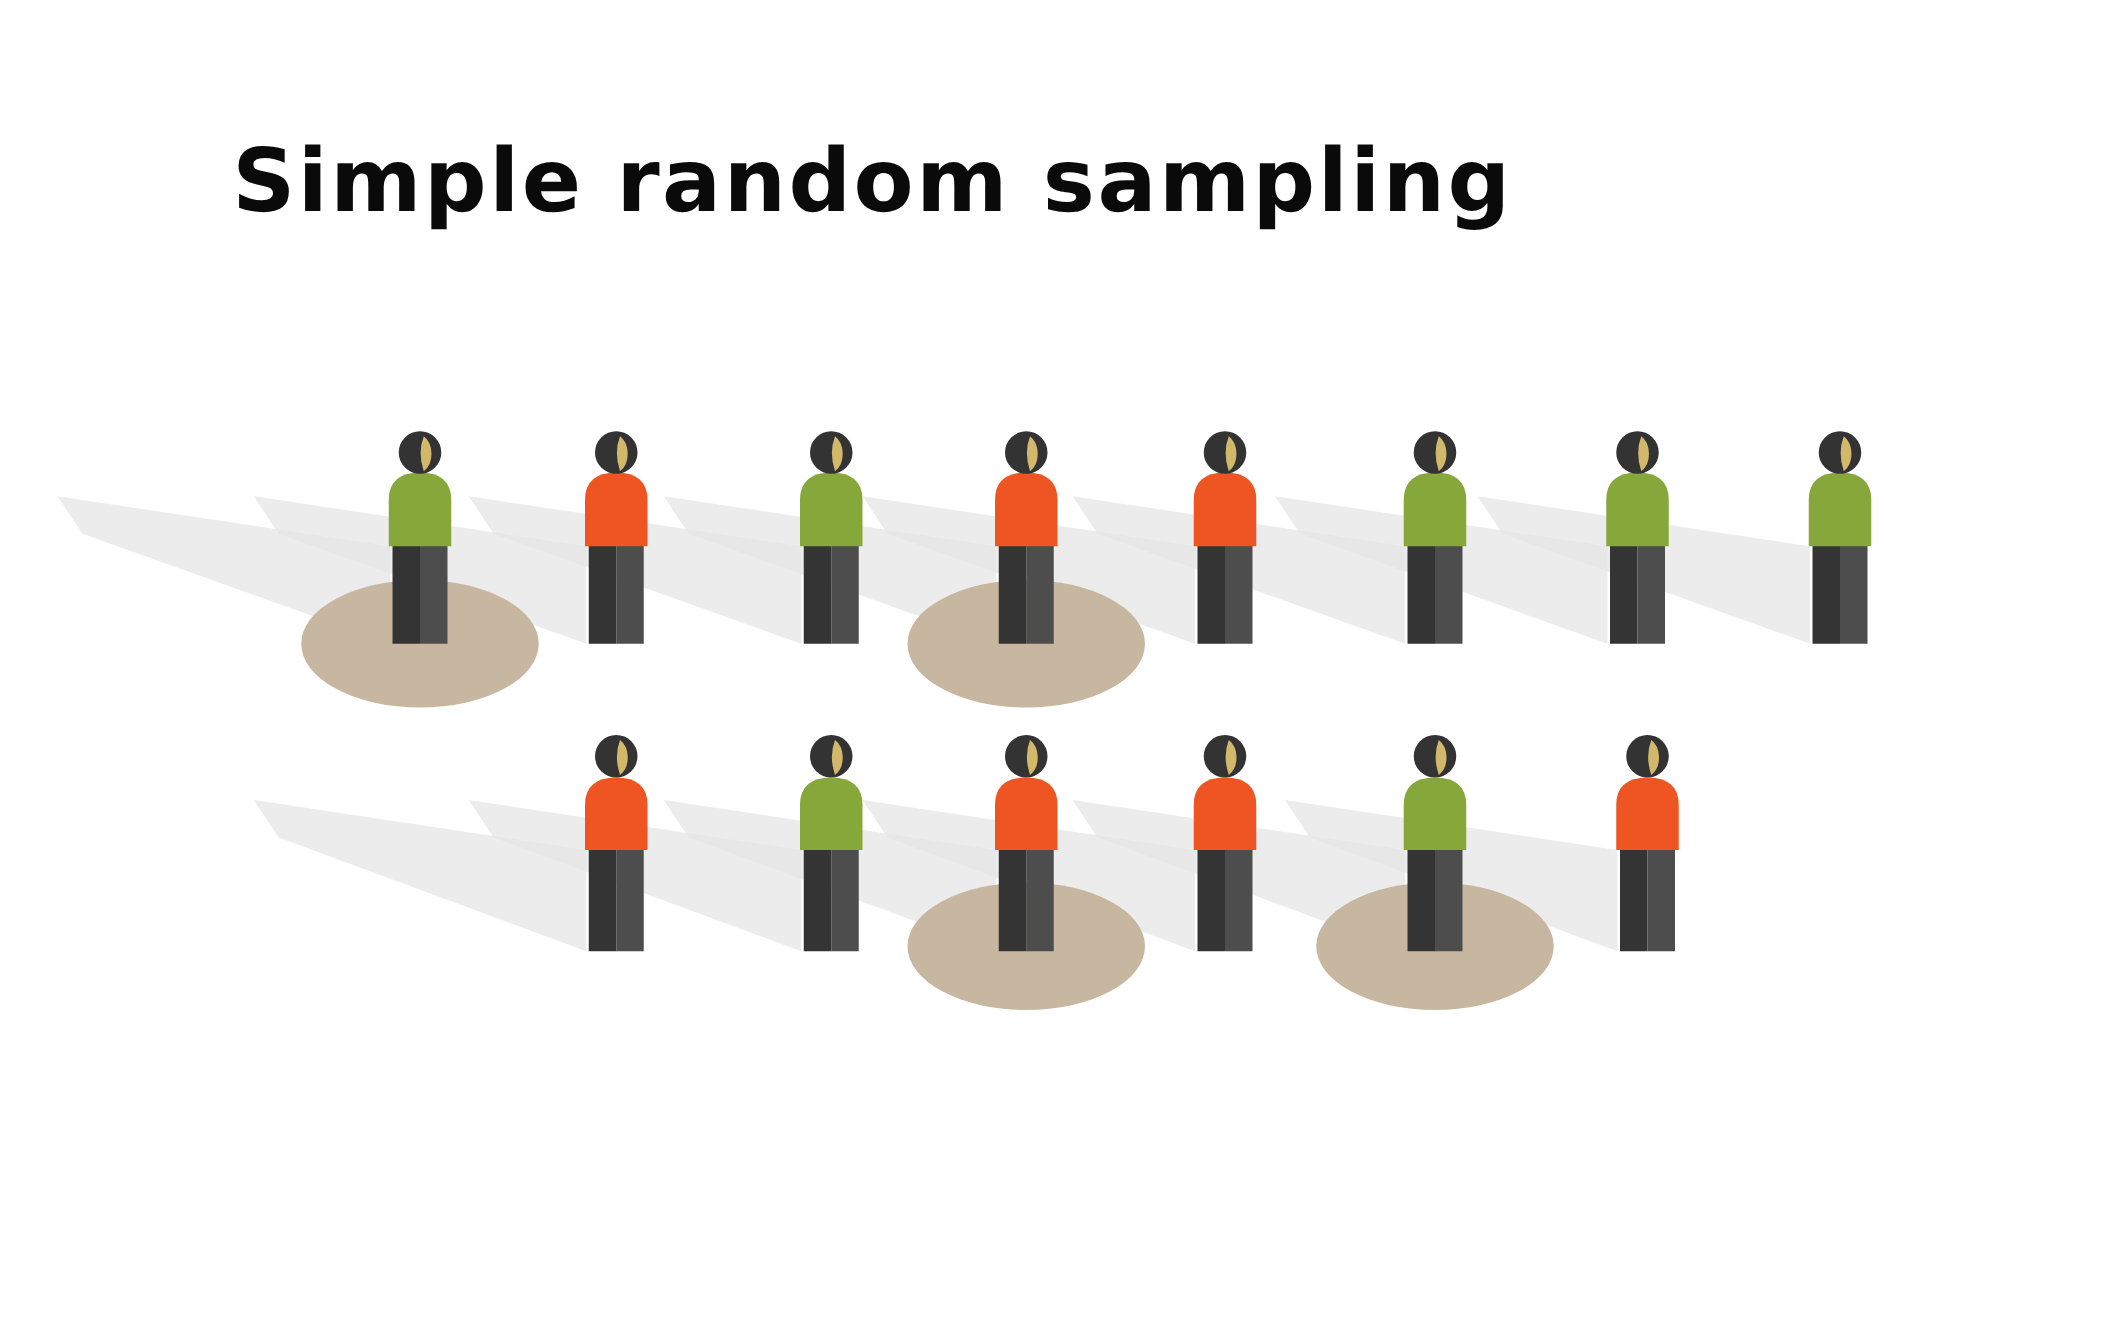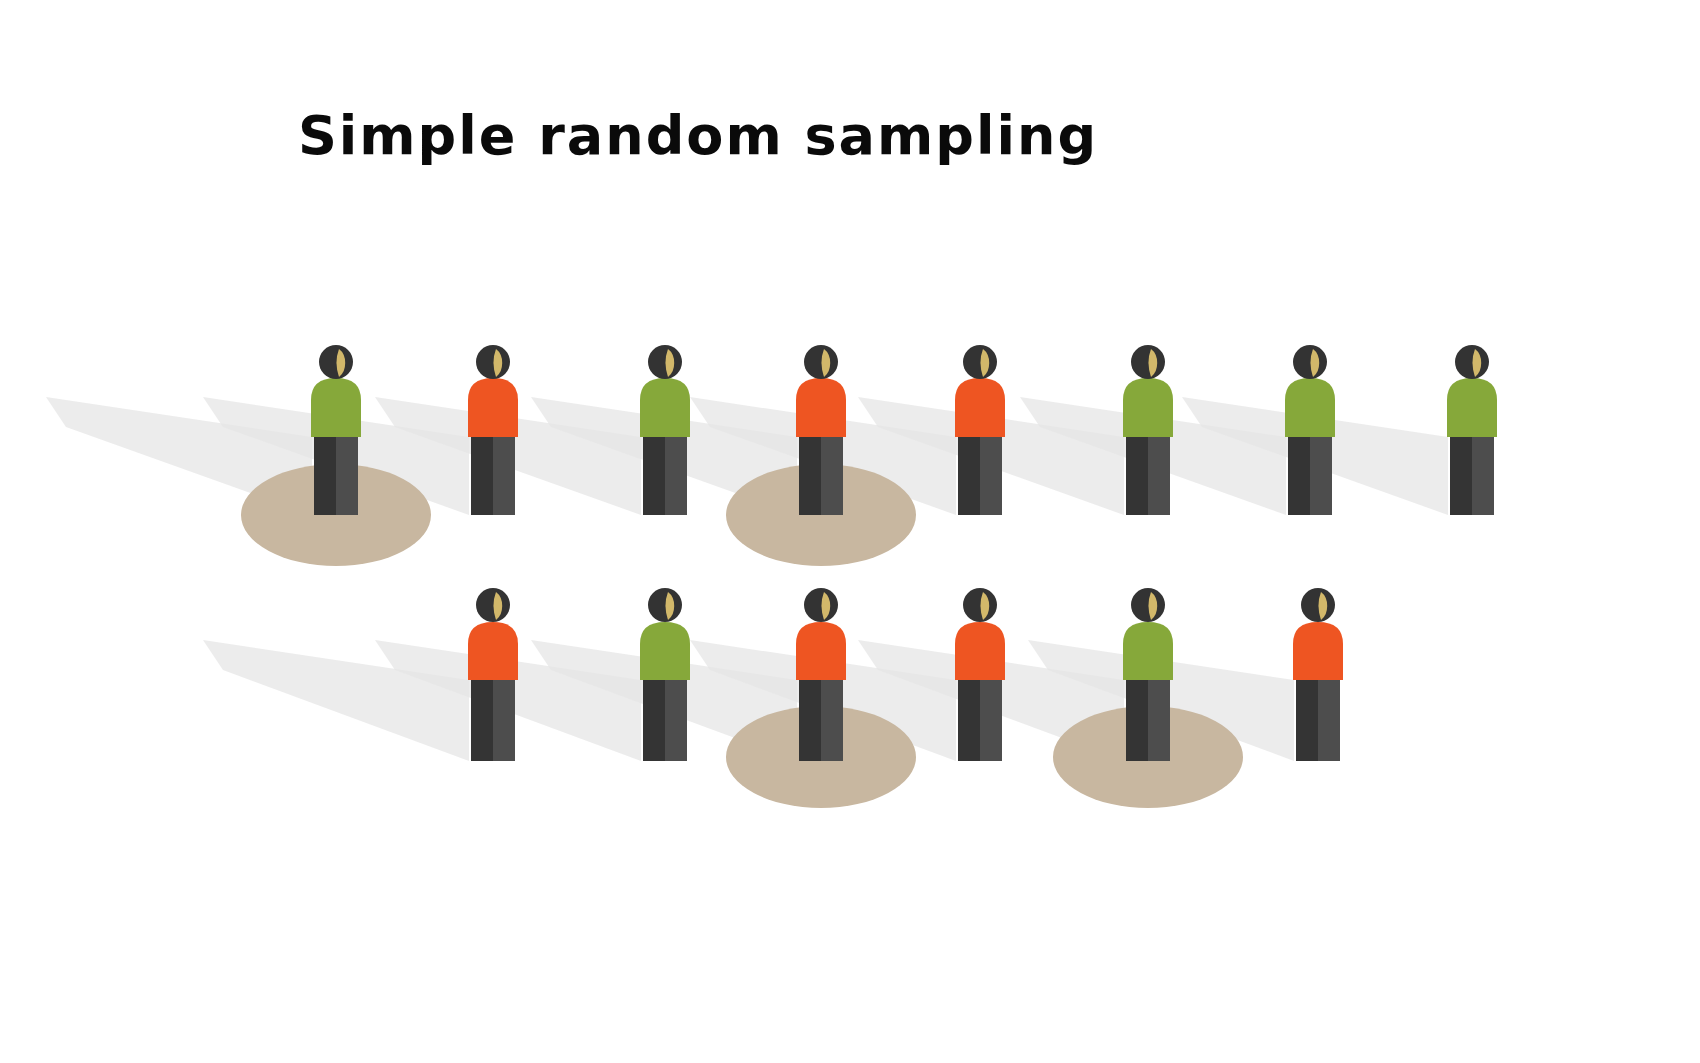--- a/index.html
+++ b/index.html
@@ -1,17 +1,17 @@
 <!DOCTYPE html>
 <html><head>
 <meta charset="utf-8">
 <style>
   html, body { margin:0; padding:0; background:#ffffff; }
   body { width:1700px; height:1063px; position:relative; overflow:hidden; font-family:"DejaVu Sans", "Liberation Sans", sans-serif; }
-  .title { position:absolute; left:0; top:104px; width:1396px; text-align:center; font-size:54px; font-weight:bold; color:#0a0a0a; letter-spacing:2px; font-family:"DejaVu Sans", sans-serif; }
+  .title { position:absolute; left:0; top:104px; width:1396px; text-align:center; font-size:70px; font-weight:bold; color:#0a0a0a; letter-spacing:2px; font-family:"DejaVu Sans", sans-serif; }
   svg#scene { position:absolute; left:0; top:0; }
 </style>
 </head>
 <body>
 
 <div class="title">Simple random sampling</div>
 
 <svg id="scene" width="1700" height="1063">
     <g>
       <polygon points="312,437 312,515 66,427 46,397" fill="#e6e6e6" opacity="0.75"></polygon>

